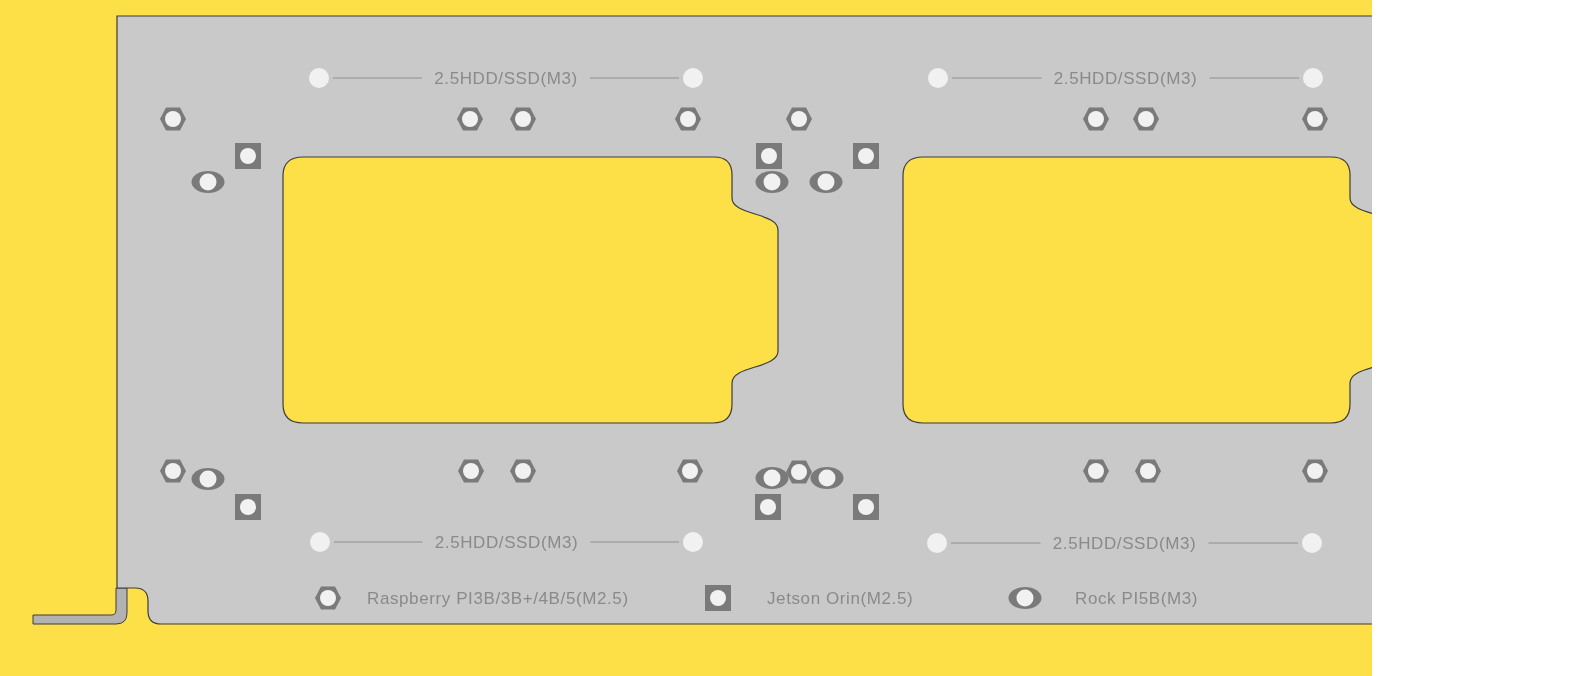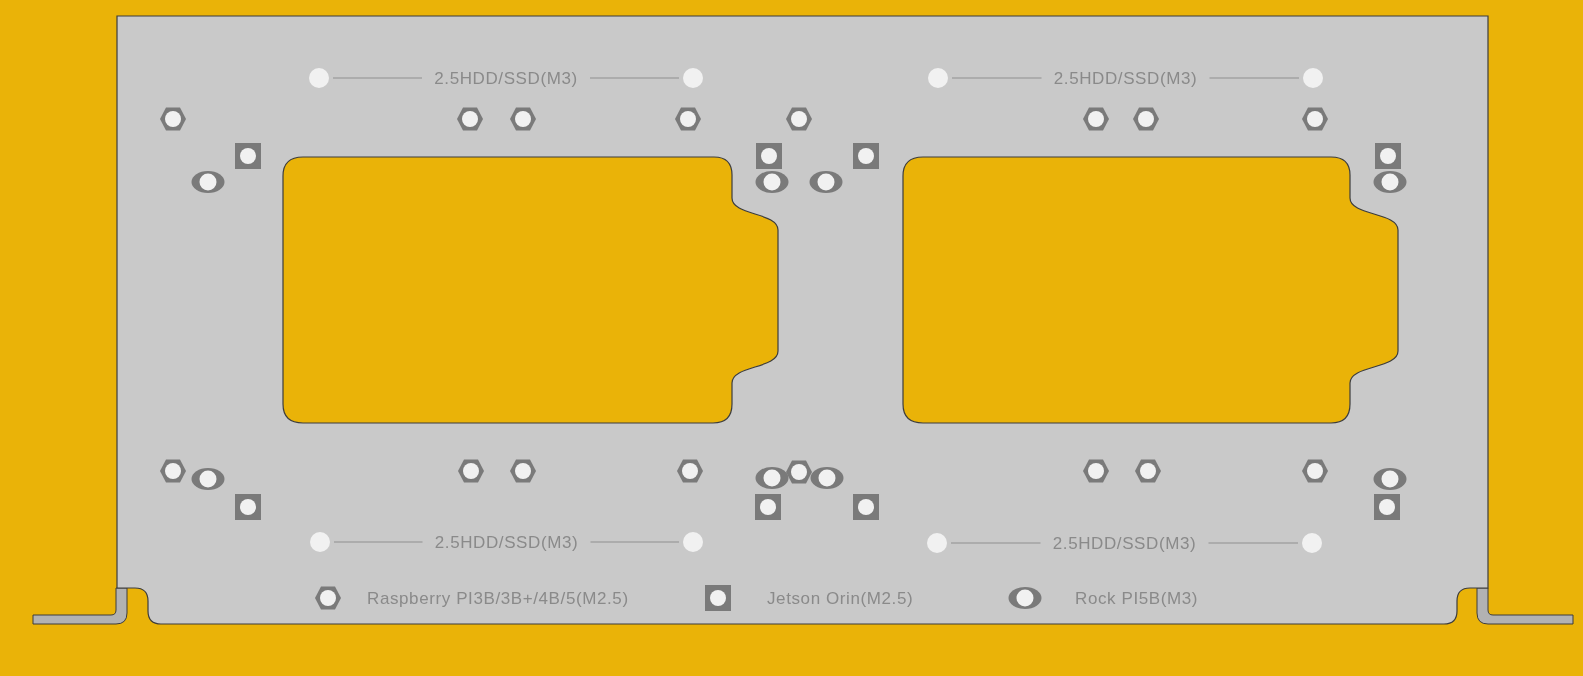--- a/index.html
+++ b/index.html
@@ -1,20 +1,20 @@
 <!DOCTYPE html>
 <html><head>
 <meta charset="utf-8">
 <style>
   html, body { margin: 0; padding: 0; background: #ffffff; }
   .stage {
     position: relative;
-    width: 1583px;
+    width: 1372px;
     height: 676px;
-    background: #eab308;
+    background: #fde047;
     overflow: hidden;
     font-family: "Liberation Sans", sans-serif;
   }
   svg text {
     font-family: "Liberation Sans", sans-serif;
     font-size: 17px;
     letter-spacing: 0.6px;
   }
 </style>
 </head>

